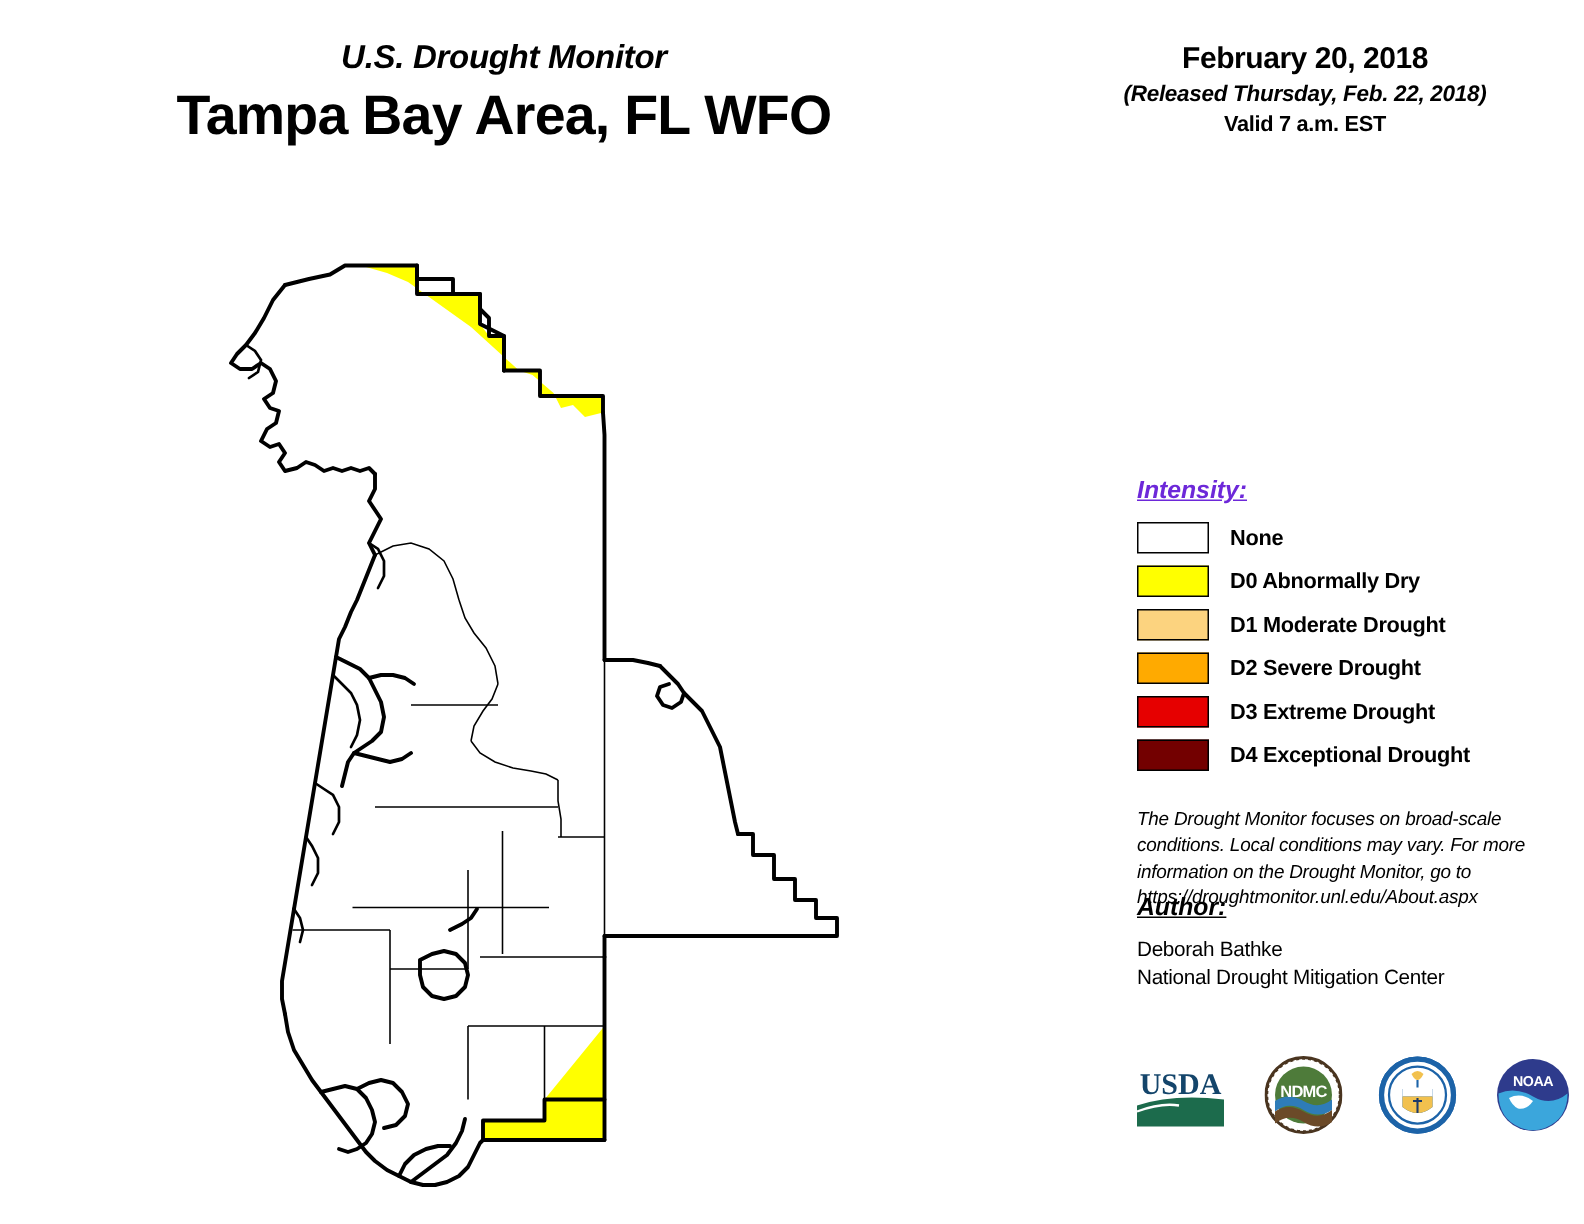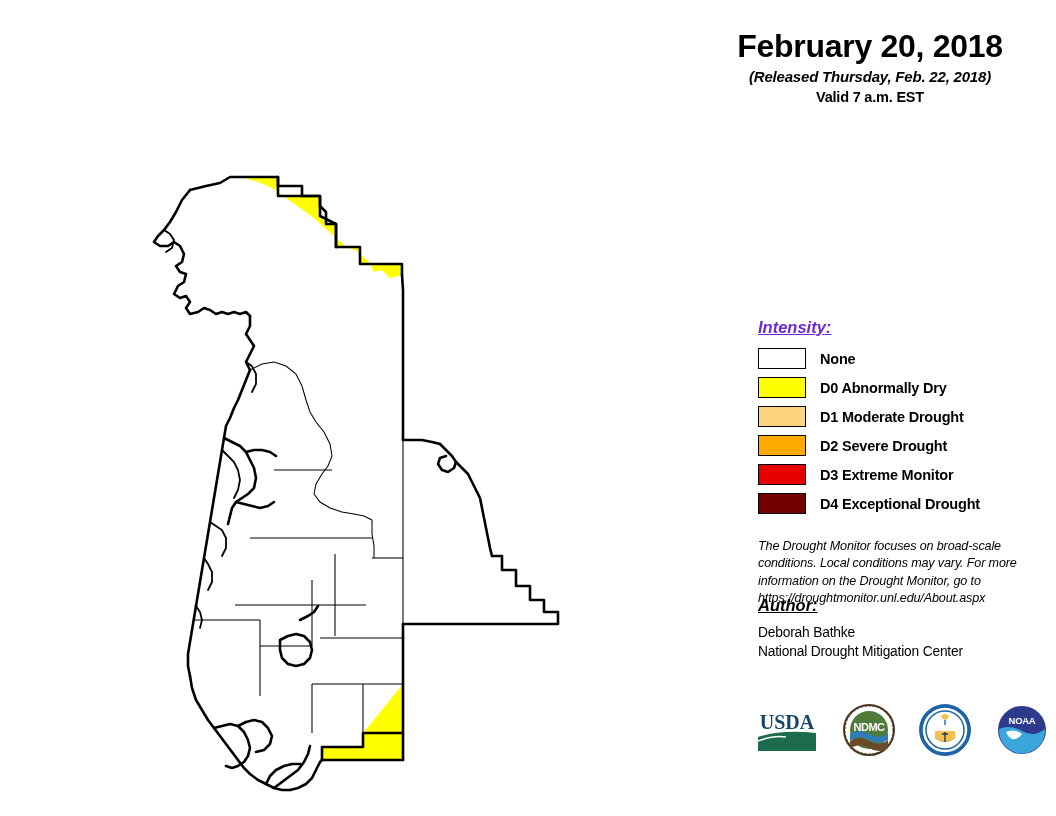--- a/index.html
+++ b/index.html
@@ -41,21 +41,21 @@
   }
 
   #date-block {
     position: absolute;
     left: 690px; top: 28px;
     width: 360px;
     text-align: center;
   }
   #date-main {
     font-weight: bold;
-    font-size: 32px;
+    font-size: 20px;
     color: #000;
     line-height: 1.15;
     letter-spacing: -0.3px;
   }
   #date-released {
     font-weight: bold;
     font-style: italic;
     font-size: 15px;
     color: #000;
     margin-top: 3px;
@@ -165,20 +165,24 @@
     font-size: 19px;
     color: #000;
     letter-spacing: -0.3px;
   }
 </style>
 </head>
 <body>
 
 <div id="page">
 
+  <div id="title-block">
+    <div id="dm-label">U.S. Drought Monitor</div>
+    <div id="wfo-title">Tampa Bay Area, FL WFO</div>
+  </div>
 
   <div id="date-block">
     <div id="date-main">February 20, 2018</div>
     <div id="date-released">(Released Thursday, Feb. 22, 2018)</div>
     <div id="date-valid">Valid 7 a.m. EST</div>
   </div>
 
   <div id="map-area">
     <svg id="map-svg" viewBox="0 0 470 650" xmlns="http://www.w3.org/2000/svg">
 
@@ -302,21 +306,21 @@
         <div class="legend-row">
           <div class="legend-swatch" style="background: rgb(252, 211, 127);"></div>
           <div class="legend-label">D1 Moderate Drought</div>
         </div>
         <div class="legend-row">
           <div class="legend-swatch" style="background: rgb(255, 170, 0);"></div>
           <div class="legend-label">D2 Severe Drought</div>
         </div>
         <div class="legend-row">
           <div class="legend-swatch" style="background: rgb(230, 0, 0);"></div>
-          <div class="legend-label">D3 Extreme Monitor</div>
+          <div class="legend-label">D3 Extreme Drought</div>
         </div>
         <div class="legend-row">
           <div class="legend-swatch" style="background: rgb(115, 0, 0);"></div>
           <div class="legend-label">D4 Exceptional Drought</div>
         </div>
       </div>
   </div>
 
   <div id="disclaimer">The Drought Monitor focuses on broad-scale conditions. Local conditions may vary. For more information on the Drought Monitor, go to https://droughtmonitor.unl.edu/About.aspx</div>
 

